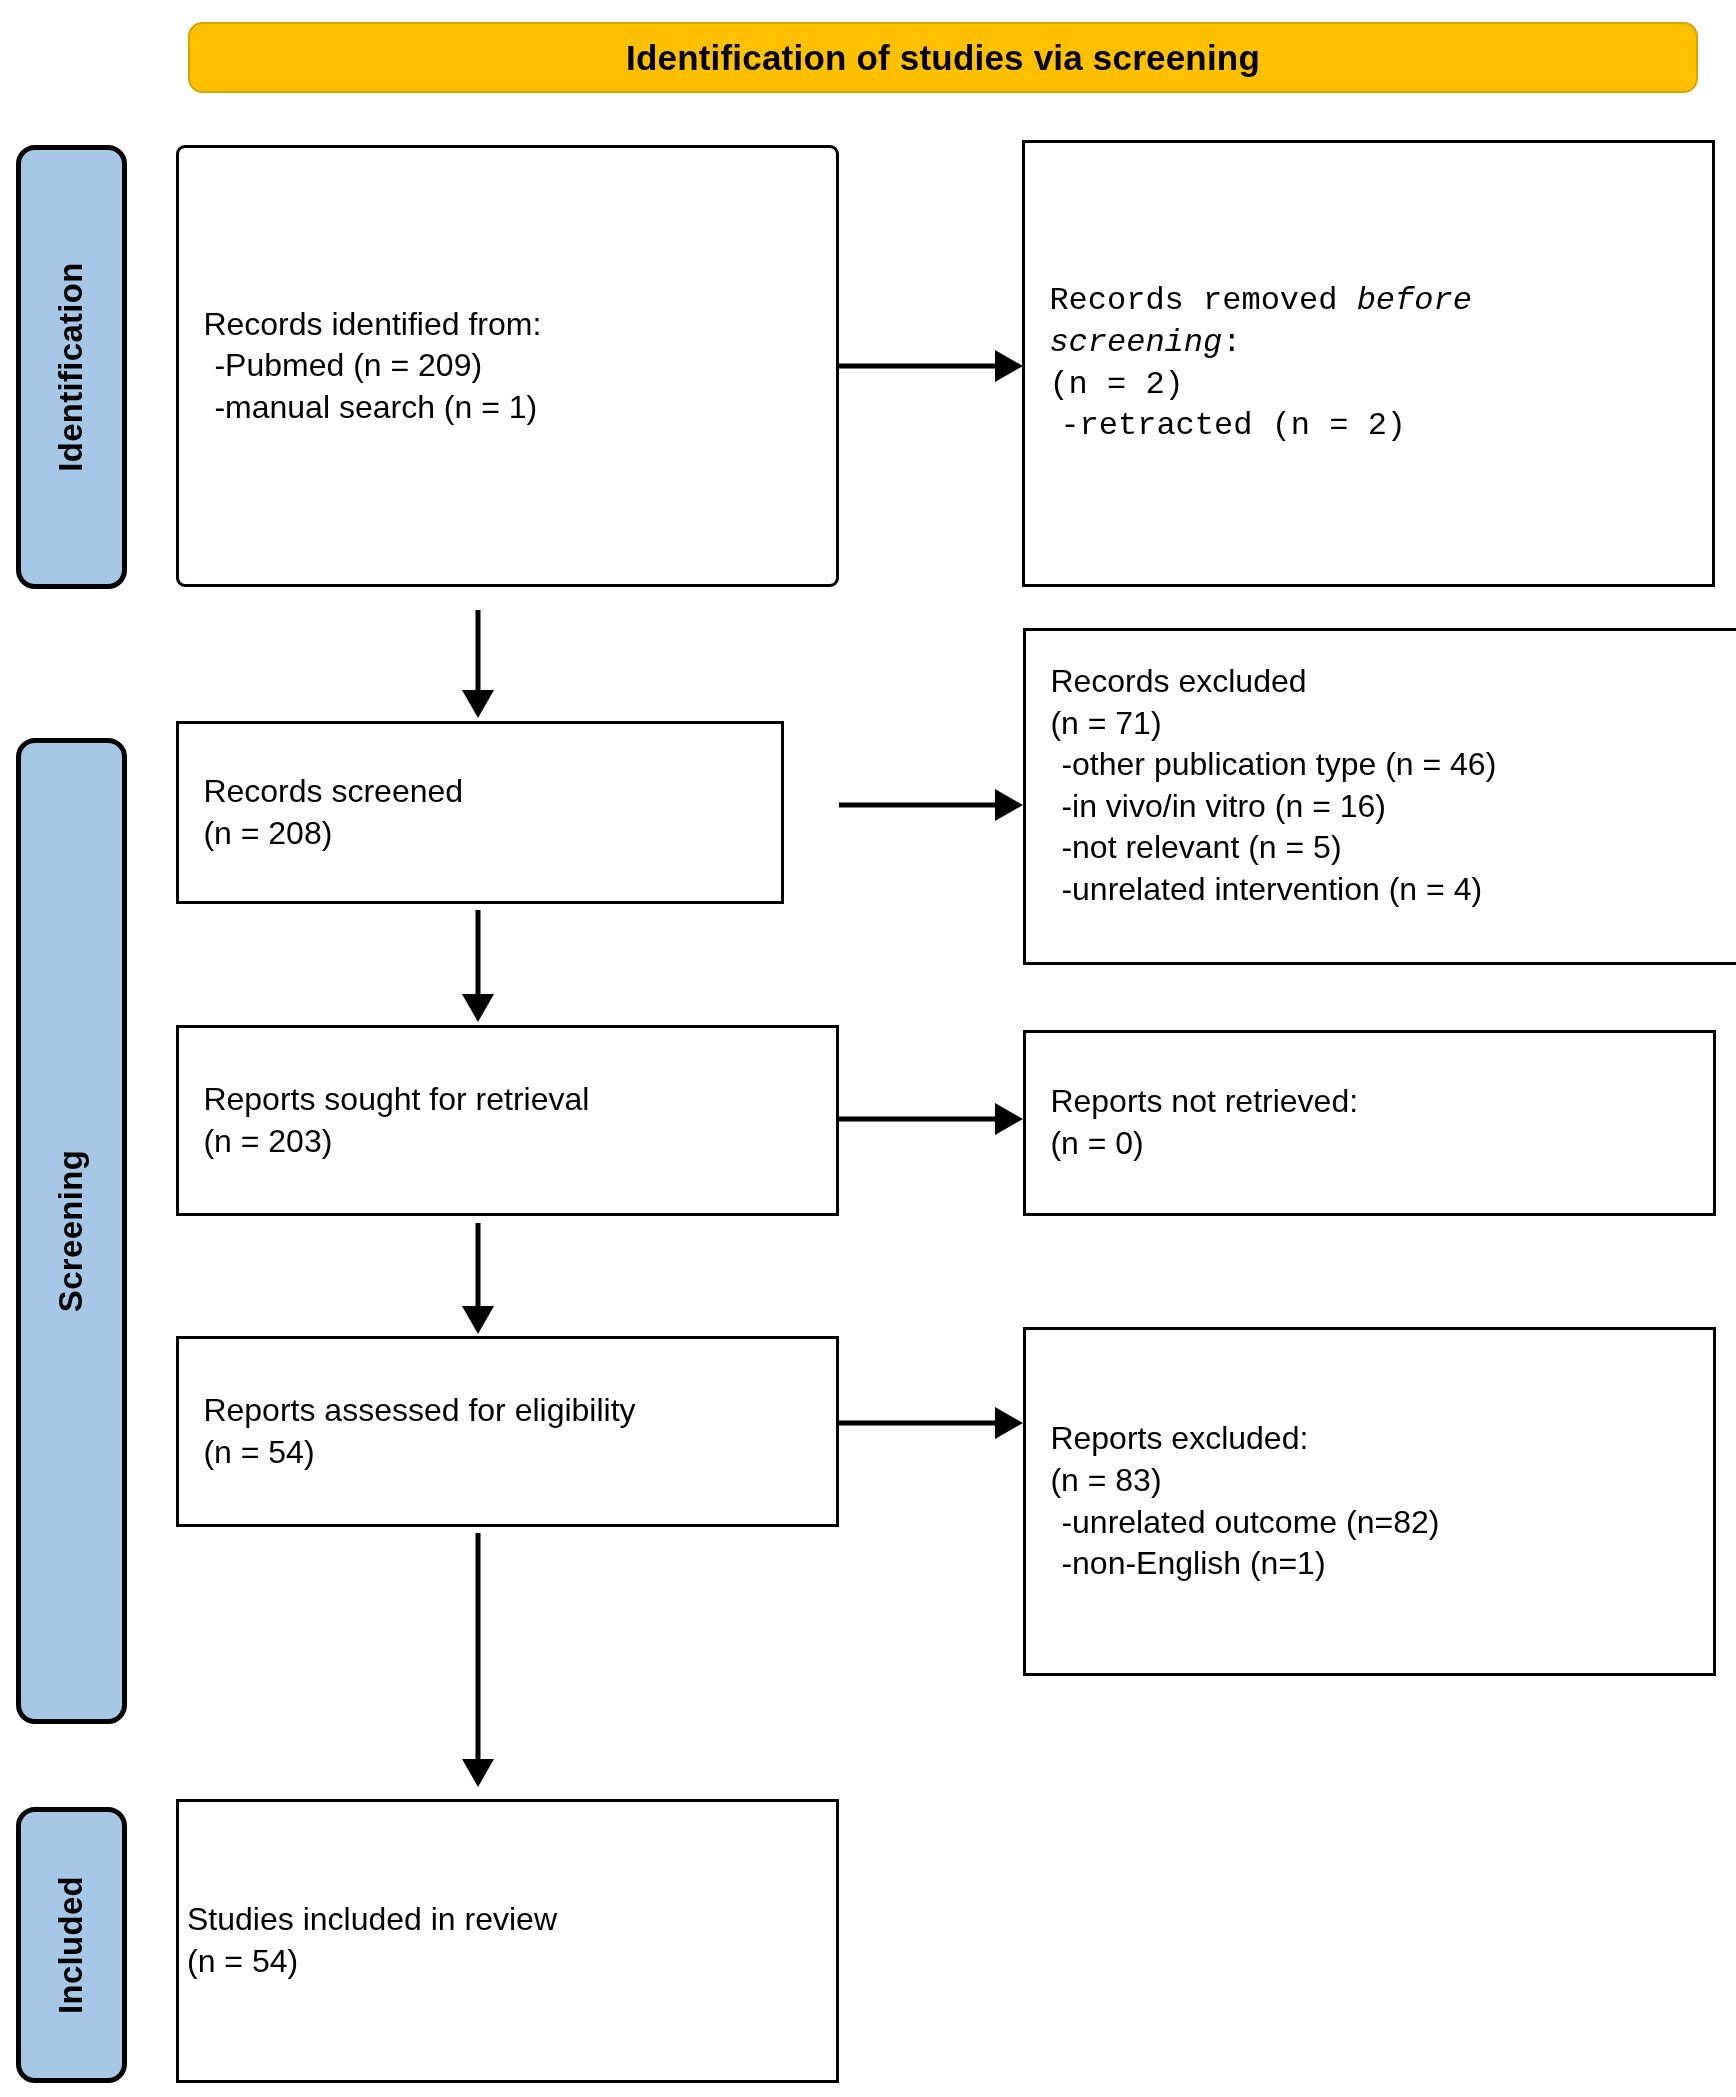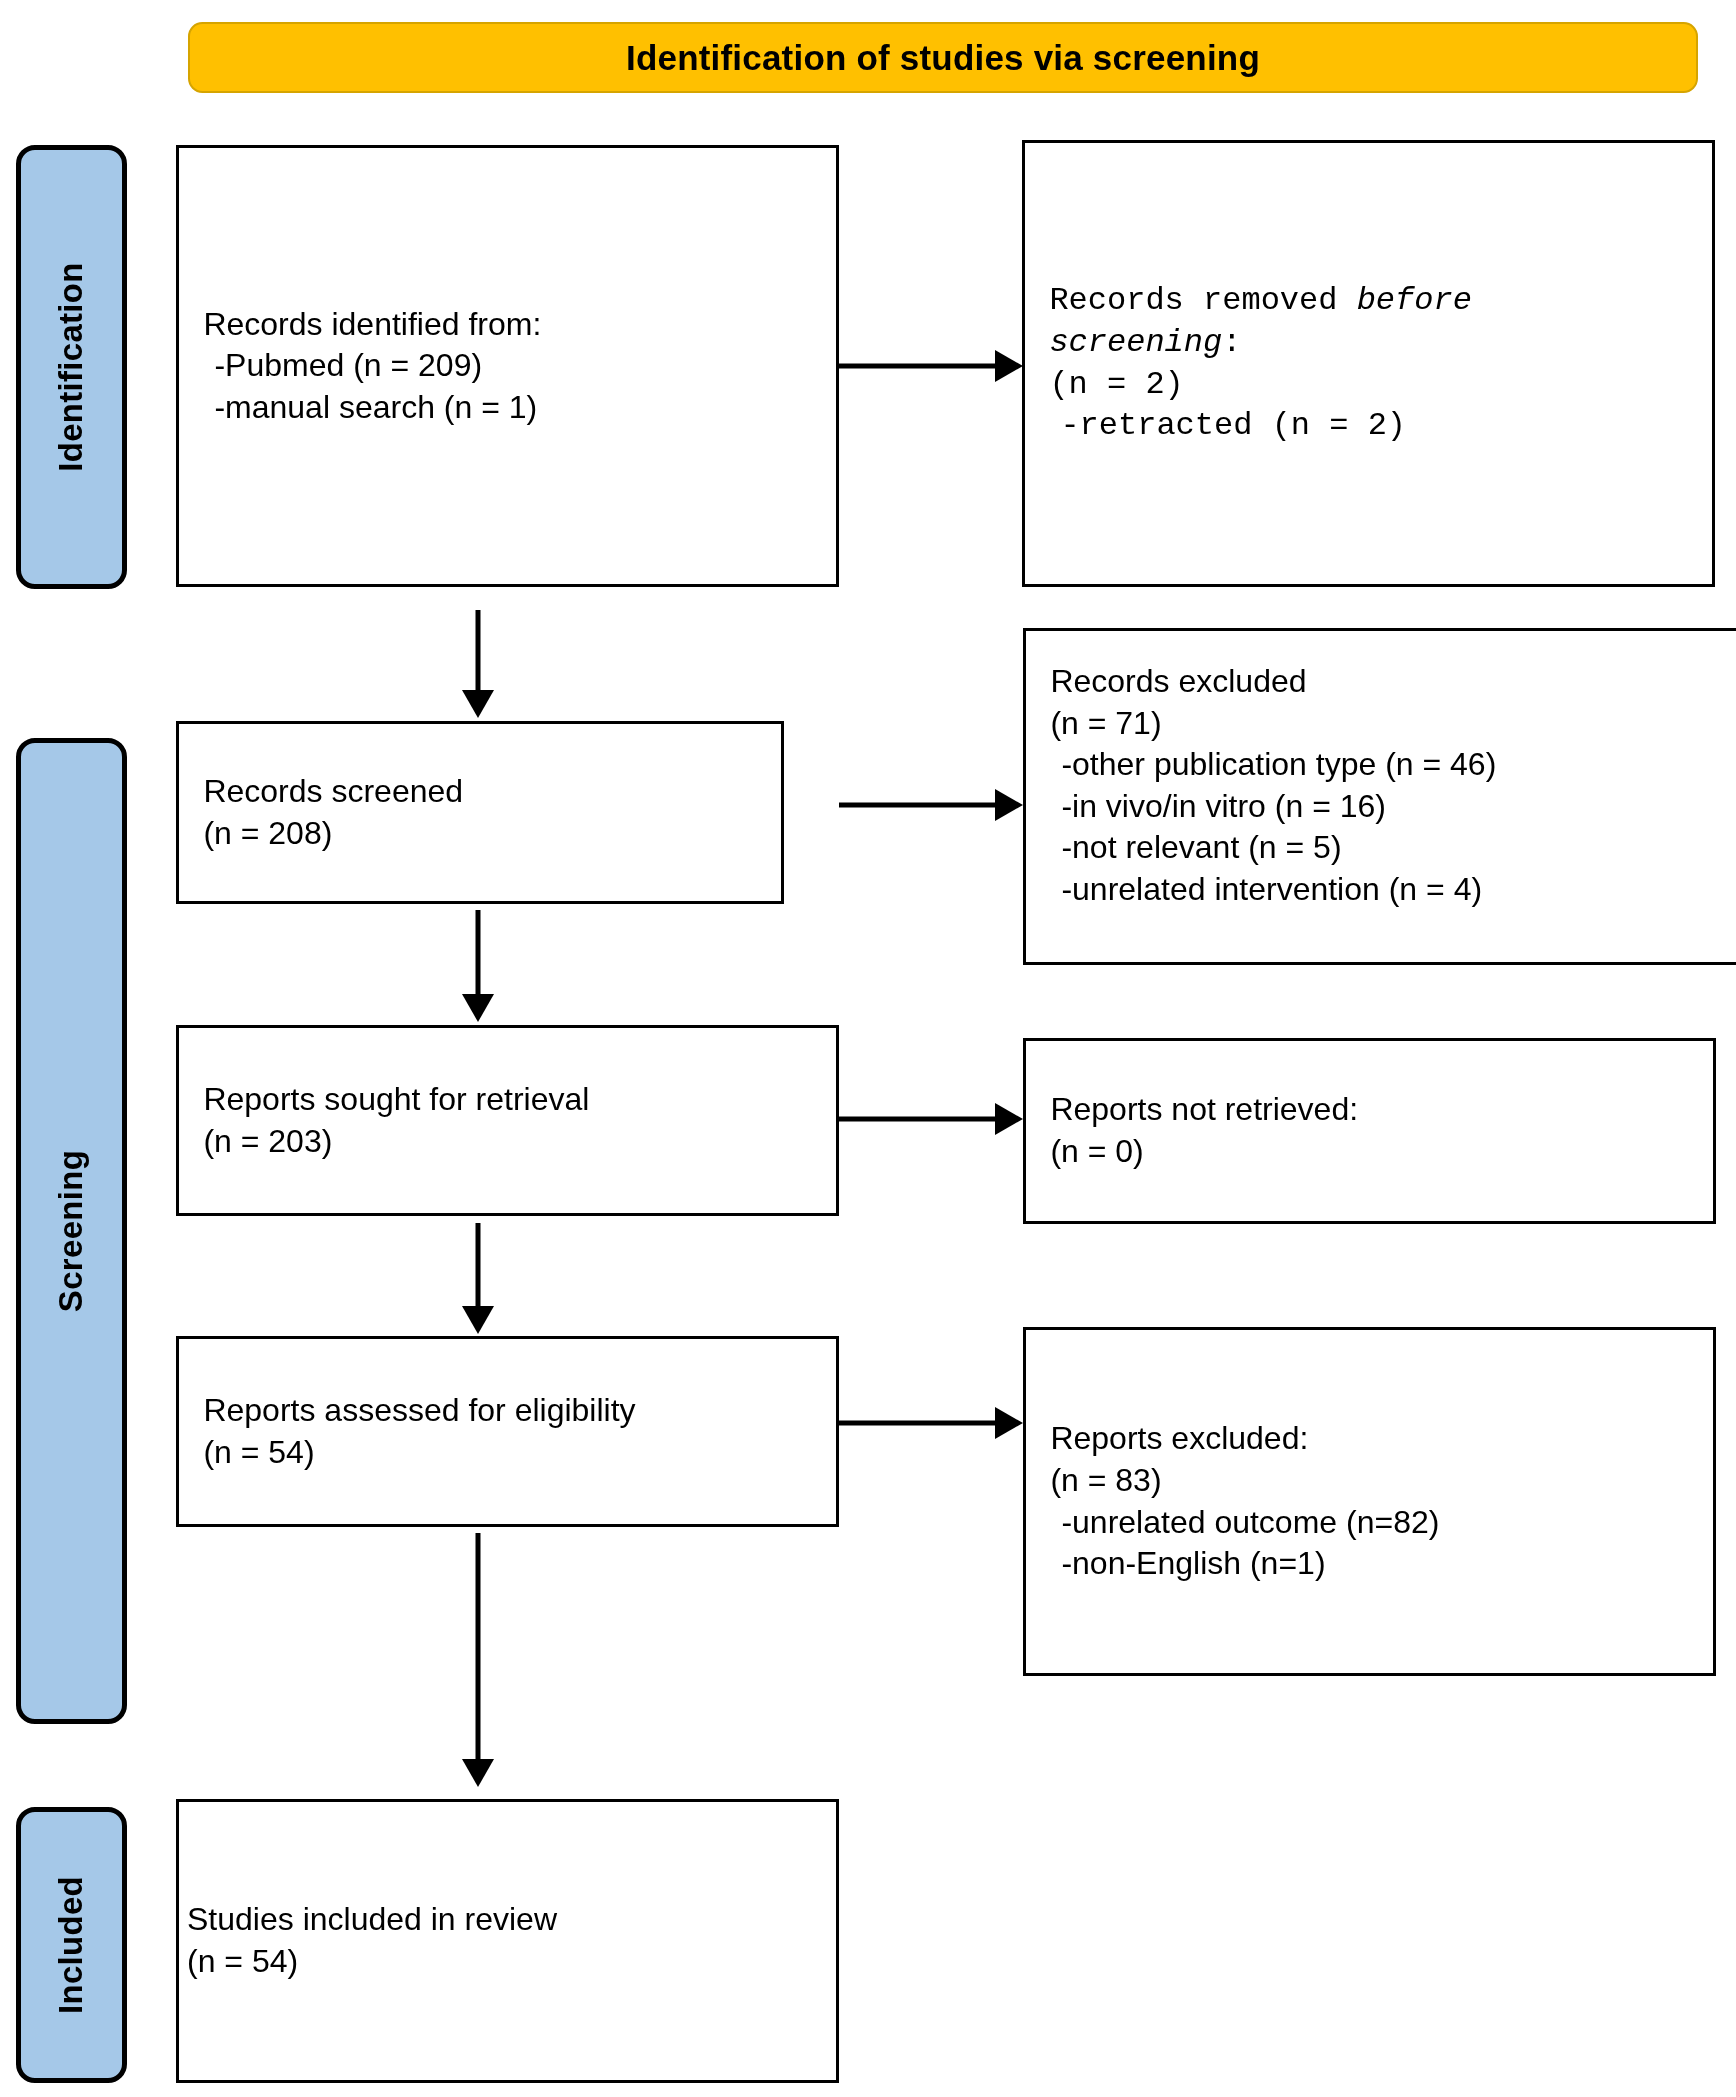--- a/index.html
+++ b/index.html
@@ -147,21 +147,21 @@
   </div>
 
   <div class="stage" style="left:15.5px; top:738px; width:111px; height:986px;">
     <span class="stage-text">Screening</span>
   </div>
 
   <div class="stage" style="left:15.5px; top:1807px; width:111px; height:276px;">
     <span class="stage-text">Included</span>
   </div>
 
-  <div class="box" style="left:176px; top:145px; width:663px; height:442px;">
+  <div class="box" style="left:176px; top:145px; width:663px; height:442px;border-radius:9px;">
     <span class="line">Records identified from:</span>
     <span class="line indent">-Pubmed (n = 209)</span>
     <span class="line indent">-manual search (n = 1)</span>
   </div>
 
   <div class="arrow-h" style="left:839px; top:366px; width:184px;">
     <div class="shaft" style="width:159px;"></div>
     <div class="head" style="left:156px;"></div>
   </div>
 
@@ -204,21 +204,21 @@
   <div class="box" style="left:176px; top:1025px; width:663px; height:191px;">
     <span class="line">Reports sought for retrieval</span>
     <span class="line">(n = 203)</span>
   </div>
 
   <div class="arrow-h" style="left:839px; top:1119px; width:184px;">
     <div class="shaft" style="width:159px;"></div>
     <div class="head" style="left:156px;"></div>
   </div>
 
-  <div class="box" style="left:1023px; top:1030px; width:693px; height:186px;margin-top:8px;">
+  <div class="box" style="left:1023px; top:1030px; width:693px; height:186px;">
     <span class="line">Reports not retrieved:</span>
     <span class="line">(n = 0)</span>
   </div>
 
   <div class="arrow-v" style="left:478px; top:1223px; height:111px;">
     <div class="shaft" style="height:84px;"></div>
     <div class="head" style="top:83px;"></div>
   </div>
 
   <div class="box" style="left:176px; top:1336px; width:663px; height:191px;">

